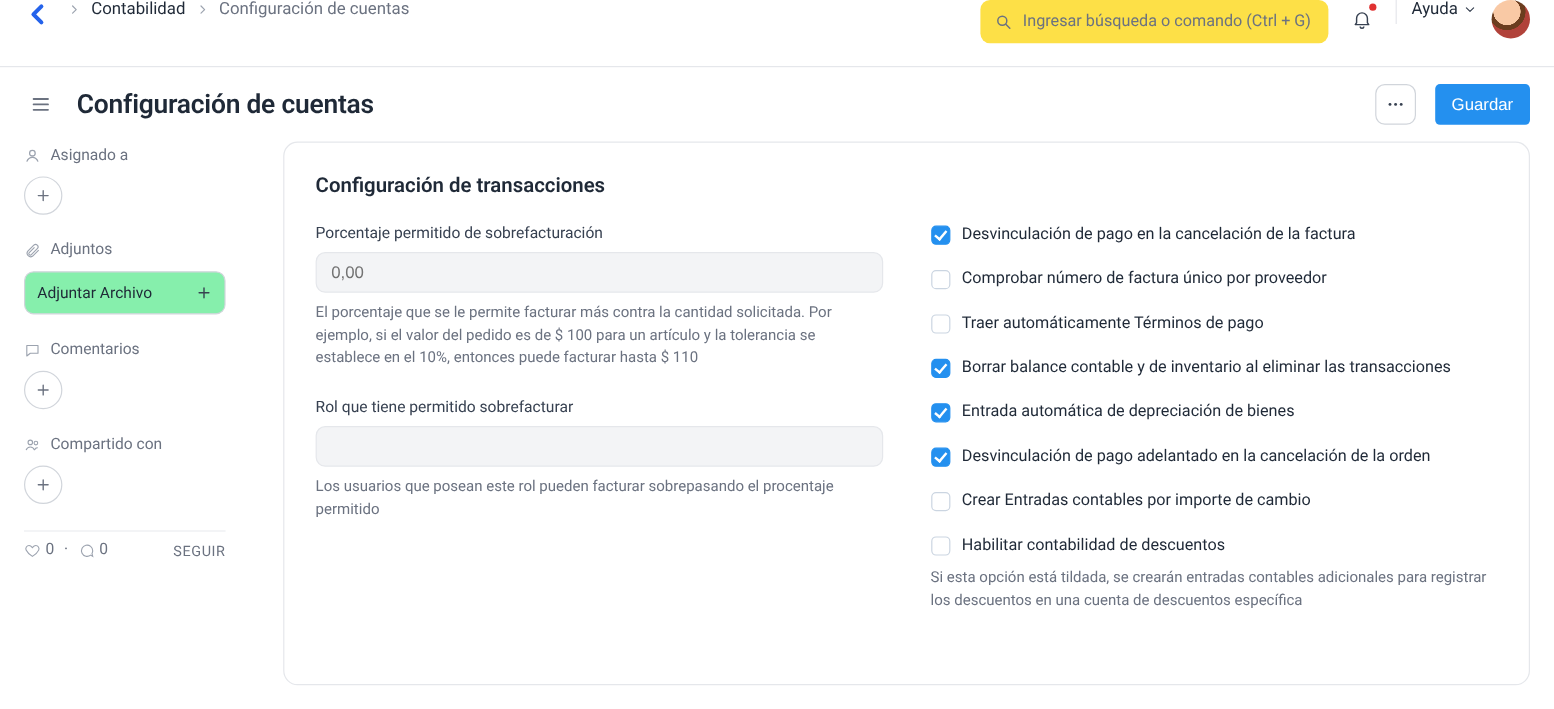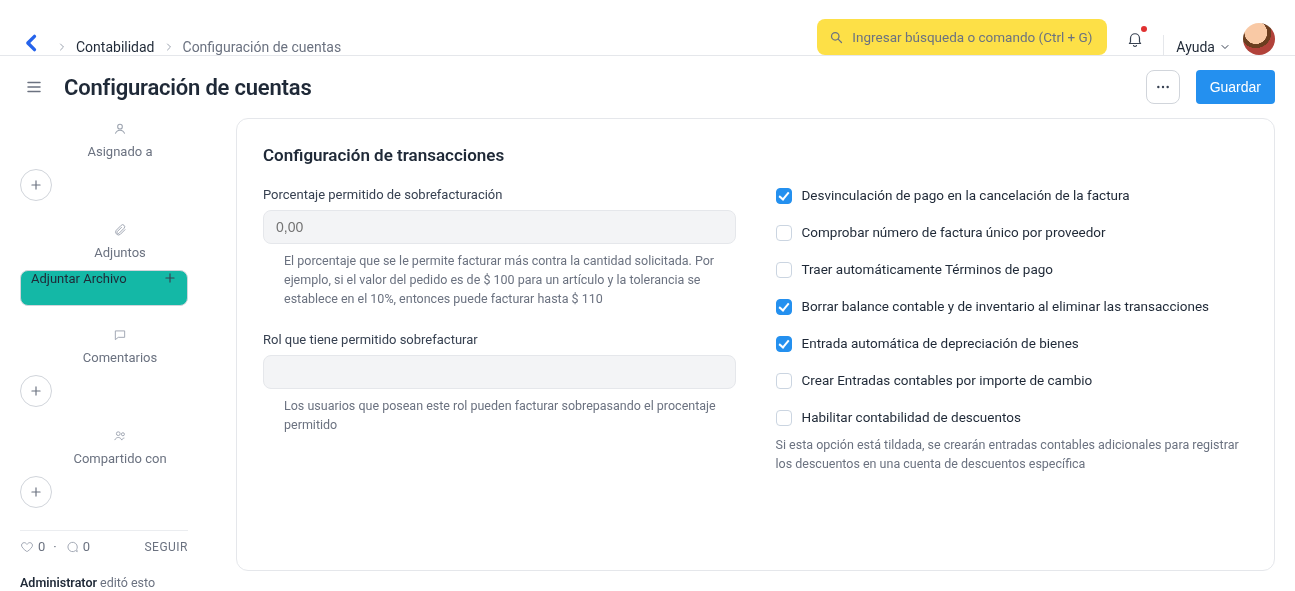--- a/index.html
+++ b/index.html
@@ -11,21 +11,21 @@
     background: #fff;
     width: 1295px;
     height: 591px;
     overflow: hidden;
   }
   
   .topbar {
     height: 56px;
     border-bottom: 1px solid #e5e7eb;
     display: flex;
-    align-items: flex-end;
+    align-items: flex-start;
     padding: 0 20px;
     gap: 12px;
   }
   .logo {
     width: 24px; height: 24px;
     display: flex; align-items: center; justify-content: center;
     cursor: pointer;
   }
   .breadcrumb {
     display: flex;
@@ -109,32 +109,32 @@
     height: calc(591px - 56px - 62px);
   }
   .sidebar {
     width:200px;
     flex:0 0 200px;
     padding-top:4px;
     font-size:13px;
     color:#1f2937;
   }
   .side-label {
-    display:flex;align-items:center;gap:8px;color:#6b7280;margin-bottom:10px;flex-direction:column;
+    display:flex;align-items:center;gap:8px;color:#6b7280;margin-bottom:10px;
   }
   .circle-add {
     width:32px;height:32px;border:1px solid #d1d5db;border-radius:50%;
     display:flex;align-items:center;justify-content:center;cursor:pointer;color:#6b7280;
     background:#fff;
   }
   .side-block { margin-bottom:22px; }
   .attach-btn {
-    display:flex;align-items:flex-start;justify-content:space-between;
+    display:flex;align-items:center;justify-content:space-between;
     border:1px solid #d1d5db;border-radius:8px;height:36px;padding:0 10px;cursor:pointer;
-    background:#14b8a6;
+    background:#86efac;
     width:168px;
   }
   .reaction-row {
     display:flex;align-items:center;gap:10px;color:#6b7280;
     padding-top:8px;border-top:1px solid #ebedf0;
     justify-content:space-between;
     width:168px;
   }
   .reaction-left{display:flex;align-items:center;gap:8px;}
   .reaction-count{display:inline-flex;align-items:center;gap:4px;}
@@ -165,21 +165,21 @@
     font-size:13px;color:#374151;margin-bottom:8px;display:block;
   }
   .input-box {
     height:34px;border:1px solid #e5e7eb;background:#f3f4f6;border-radius:8px;
     padding:0 12px;font-size:14px;width:100%;color:#737373;
   }
   .input-box-empty{
     height:34px;border:1px solid #e5e7eb;background:#f3f4f6;border-radius:8px;width:100%;
   }
   .help-text {
-    margin-top:8px;font-size:12.5px;color:#6b7280;line-height:1.5;margin-left:21px;
+    margin-top:8px;font-size:12.5px;color:#6b7280;line-height:1.5;
   }
 
   .check-row {
     display:flex;align-items:flex-start;gap:10px;margin-bottom:20px;
   }
   .cbox {
     width:16px;height:16px;border-radius:4px;border:1.5px solid #cbd5e1;flex:0 0 16px;
     margin-top:1px;position:relative;background:#fff;
     cursor:pointer;
   }
@@ -356,32 +356,20 @@
             <svg width="14" height="14" viewBox="0 0 24 24">
                 <path d="M21 12a8 8 0 10-3 6.2L21 20l-1-4a8 8 0 001-4z" stroke="#9ca3af" stroke-width="1.6" fill="none"></path>
               </svg>
           </span>
           <span>0</span>
         </span>
       </div>
       <span class="follow-link">SEGUIR</span>
     </div>
 
-    <div class="timeline">
-      <div>
-        <strong>Administrator</strong>
-        <span>editó esto</span>
-      </div>
-      <div>Hace 5 meses</div>
-      <div style="height:14px;"></div>
-      <div>
-        <strong>Administrator</strong>
-        <span>creó esto</span>
-      </div>
-    </div>
   </div>
 
   <div class="card">
     <h2>Configuración de transacciones</h2>
     <div class="form-cols">
       <div class="col">
         <div class="field">
           <label class="field-label">Porcentaje permitido de sobrefacturación</label>
           <input class="input-box" value="0,00" style="">
           <div class="help-text">El porcentaje que se le permite facturar más contra la cantidad solicitada. Por ejemplo, si el valor del pedido es de $ 100 para un artículo y la tolerancia se establece en el 10%, entonces puede facturar hasta $ 110</div>
@@ -408,20 +396,24 @@
           </div>
           <div class="check-row">
             <div class="cbox checked"></div>
             <div class="check-label">Borrar balance contable y de inventario al eliminar las transacciones</div>
           </div>
           <div class="check-row">
             <div class="cbox checked"></div>
             <div class="check-label">Entrada automática de depreciación de bienes</div>
           </div>
           <div class="check-row">
+            <div class="cbox checked"></div>
+            <div class="check-label">Desvinculación de pago adelantado en la cancelación de la orden</div>
+          </div>
+          <div class="check-row">
             <div class="cbox"></div>
             <div class="check-label">Crear Entradas contables por importe de cambio</div>
           </div>
           <div class="check-row">
             <div class="cbox"></div>
             <div class="check-label">Habilitar contabilidad de descuentos</div>
           </div>
           <div class="check-help">Si esta opción está tildada, se crearán entradas contables adicionales para registrar los descuentos en una cuenta de descuentos específica</div>
         </div>
     </div>

